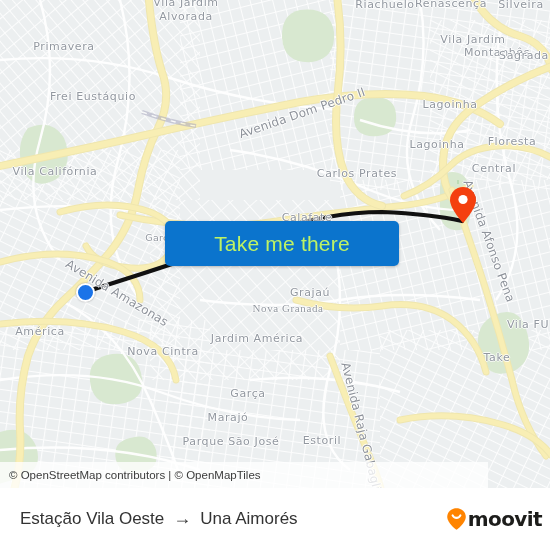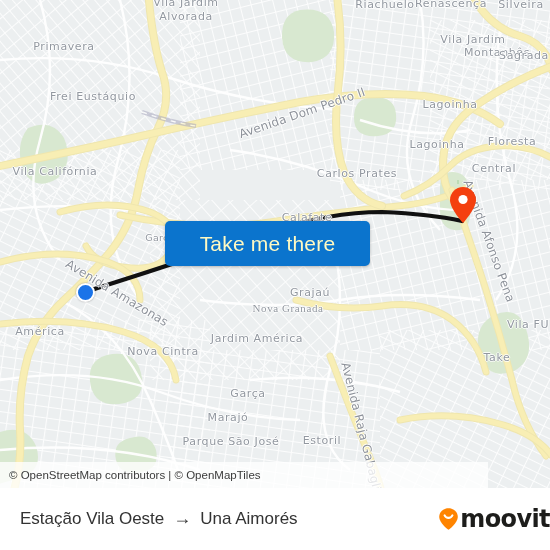--- a/index.html
+++ b/index.html
@@ -76,26 +76,26 @@
     position: absolute;
     width: 28px;
     height: 38px;
   }
 
   
   #take-me-there {
     position: absolute;
     left: 165px;
     top: 221px;
-    width: 205px;
+    width: 234px;
     height: 45px;
     background: #0b74cd;
     border: none;
     border-radius: 5px;
-    color: #fef9c3;
+    color: #bef264;
     font-family: "Liberation Sans", sans-serif;
     font-size: 21px;
     letter-spacing: .2px;
     cursor: pointer;
     box-shadow: 0 1px 3px rgba(0,0,0,.25);
     padding: 0;
   }
 
   
   #attribution {
@@ -121,21 +121,21 @@
     position: absolute;
     left: 0;
     top: 488px;
     width: 550px;
     height: 62px;
     background: #ffffff;
     display: flex;
     align-items: center;
     justify-content: space-between;
     box-sizing: border-box;
-    padding: 0 0 0 20px;
+    padding: 0 8px 0 20px;
   }
   #route-summary {
     display: flex;
     align-items: center;
     gap: 9px;
     font-family: "Liberation Sans", sans-serif;
     font-size: 17px;
     color: #333333;
     white-space: nowrap;
   }
@@ -147,21 +147,21 @@
     top: -1px;
   }
   #moovit-logo {
     display: flex;
     align-items: center;
     gap: 1px;
   }
   #moovit-logo .wordmark {
     font-family: "DejaVu Sans", sans-serif;
     font-weight: bold;
-    font-size: 24px;
+    font-size: 20px;
     color: #1d1d1b;
     letter-spacing: -0.6px;
     line-height: 1;
   }
 </style>
 </head>
 <body>
 
 <div id="app">
 

